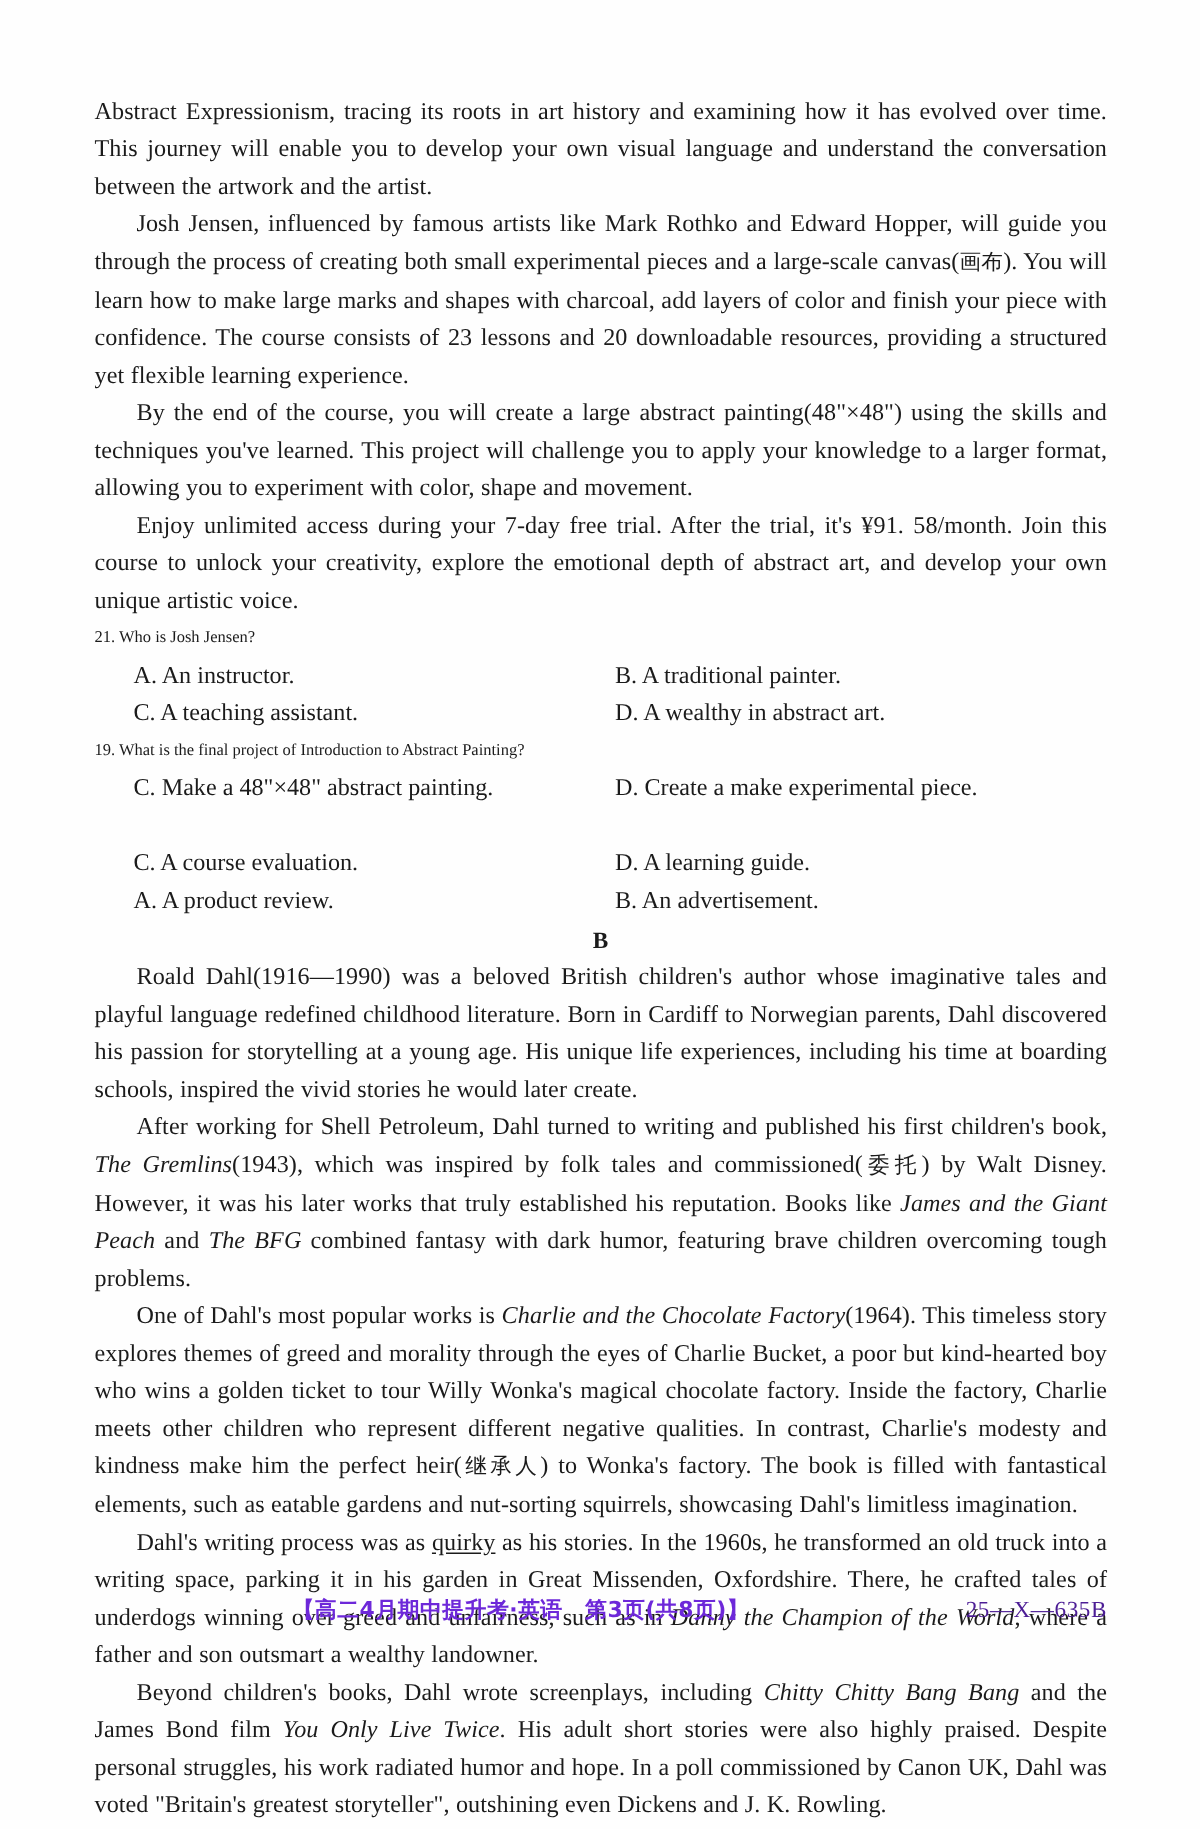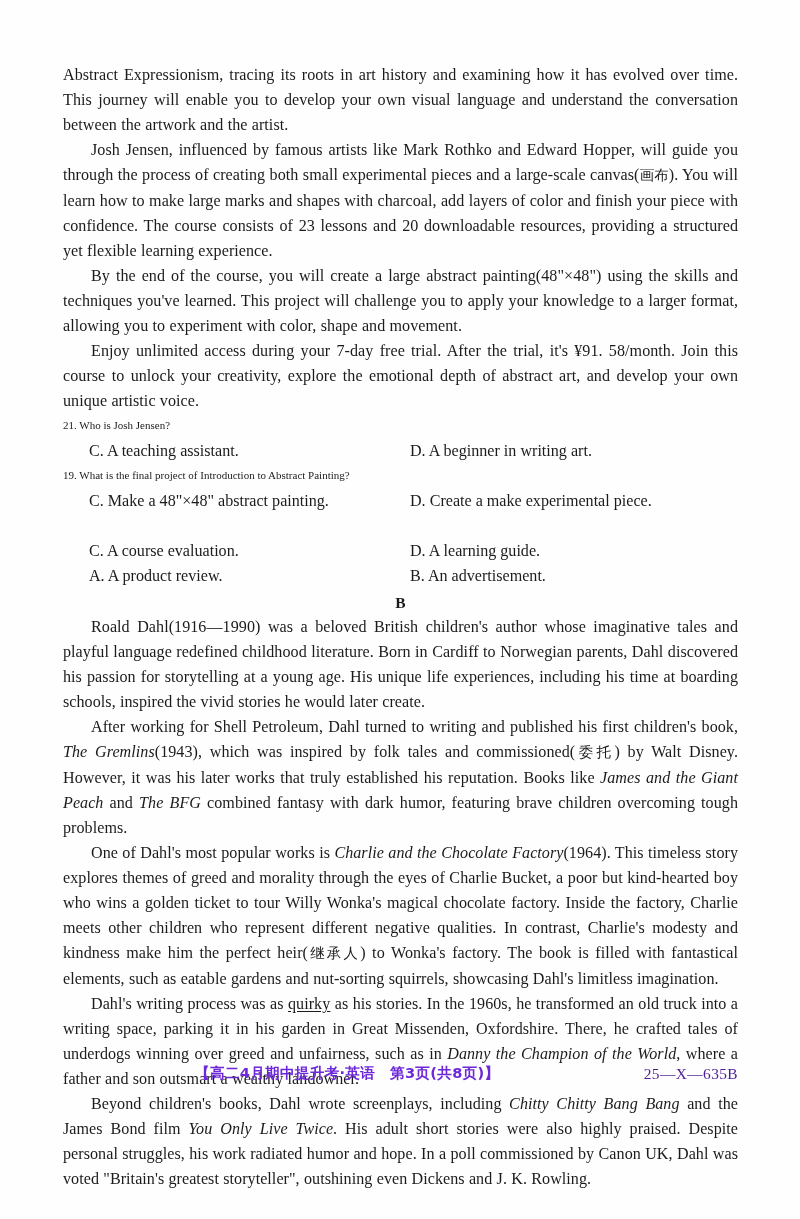--- a/index.html
+++ b/index.html
@@ -131,22 +131,26 @@
       <p class="para indent"><span>Josh Jensen, influenced by famous artists like Mark Rothko and Edward Hopper, will guide you through the process of creating both small experimental pieces and a large-scale canvas(</span><span class="cjk">画布</span><span>). You will learn how to make large marks and shapes with charcoal, add layers of color and finish your piece with confidence. The course consists of 23 lessons and 20 downloadable resources, providing a structured yet flexible learning experience.</span></p>
       <p class="para indent"><span>By the end of the course, you will create a large abstract painting(48"×48") using the skills and techniques you've learned. This project will challenge you to apply your knowledge to a larger format, allowing you to experiment with color, shape and movement.</span></p>
       <p class="para indent"><span>Enjoy unlimited access during your 7-day free trial. After the trial, it's ¥91. 58/month. Join this course to unlock your creativity, explore the emotional depth of abstract art, and develop your own unique artistic voice.</span></p>
     </div>
 
     <div>
 
       <div>
         <p class="q-stem">21. Who is Josh Jensen?</p>
         <div class="q-options">
+          <span class="opt-left">A. An instructor.</span>
+          <span class="opt-right">B. A traditional painter.</span>
+        </div>
+        <div class="q-options">
           <span class="opt-left">C. A teaching assistant.</span>
-          <span class="opt-right">D. A beginner in writing art.</span>
+          <span class="opt-right">D. A wealthy in abstract art.</span>
         </div>
       </div>
 
       <div>
         <p class="q-stem">19. What is the final project of Introduction to Abstract Painting?</p>
         <div class="q-options">
           <span class="opt-left">C. Make a 48"×48" abstract painting.</span>
           <span class="opt-right">D. Create a make experimental piece.</span>
         </div>
       </div>

